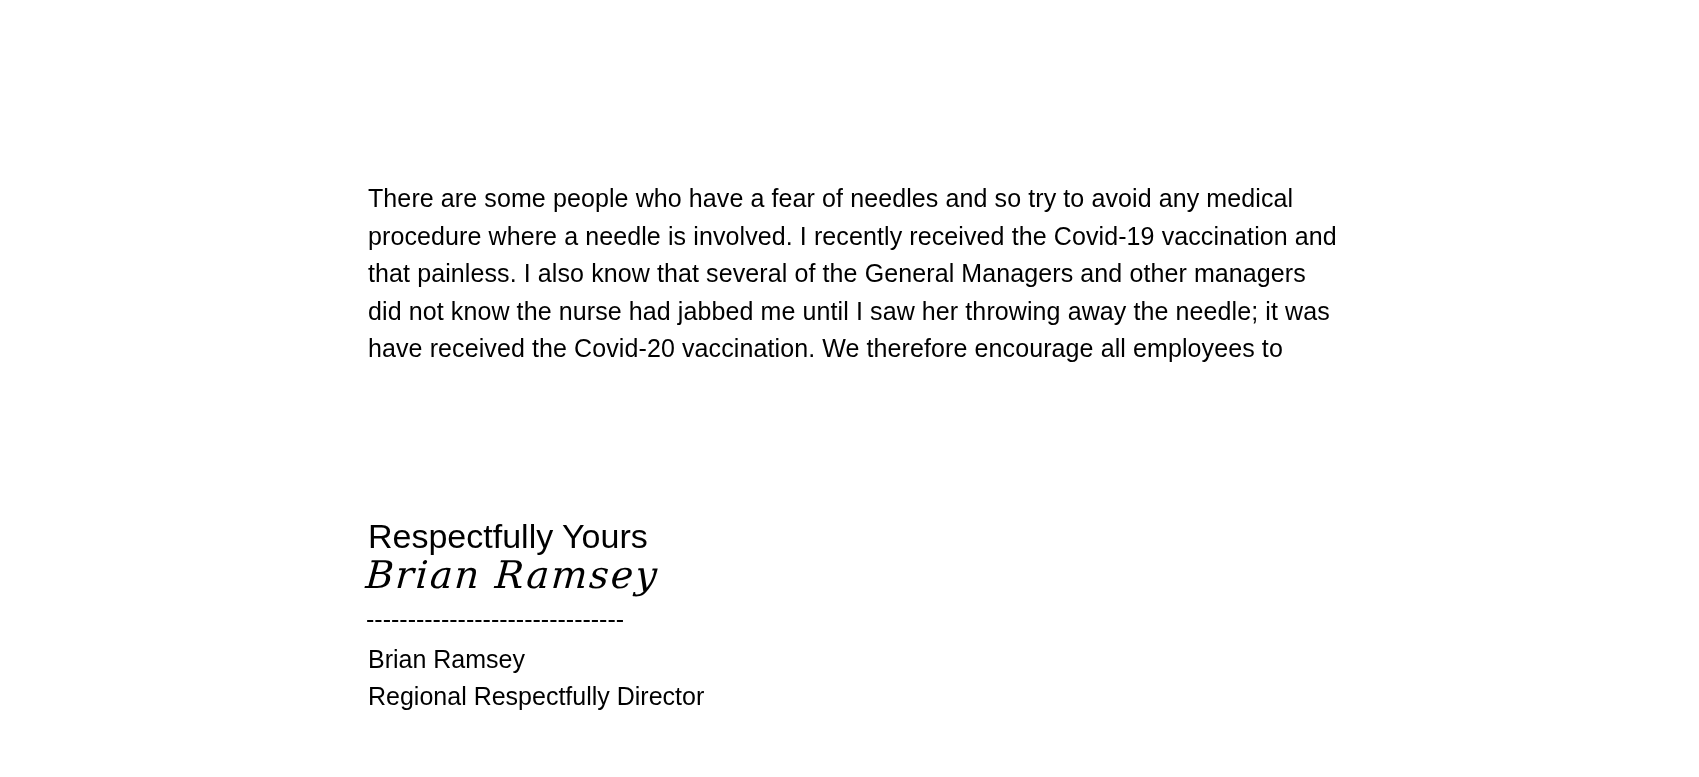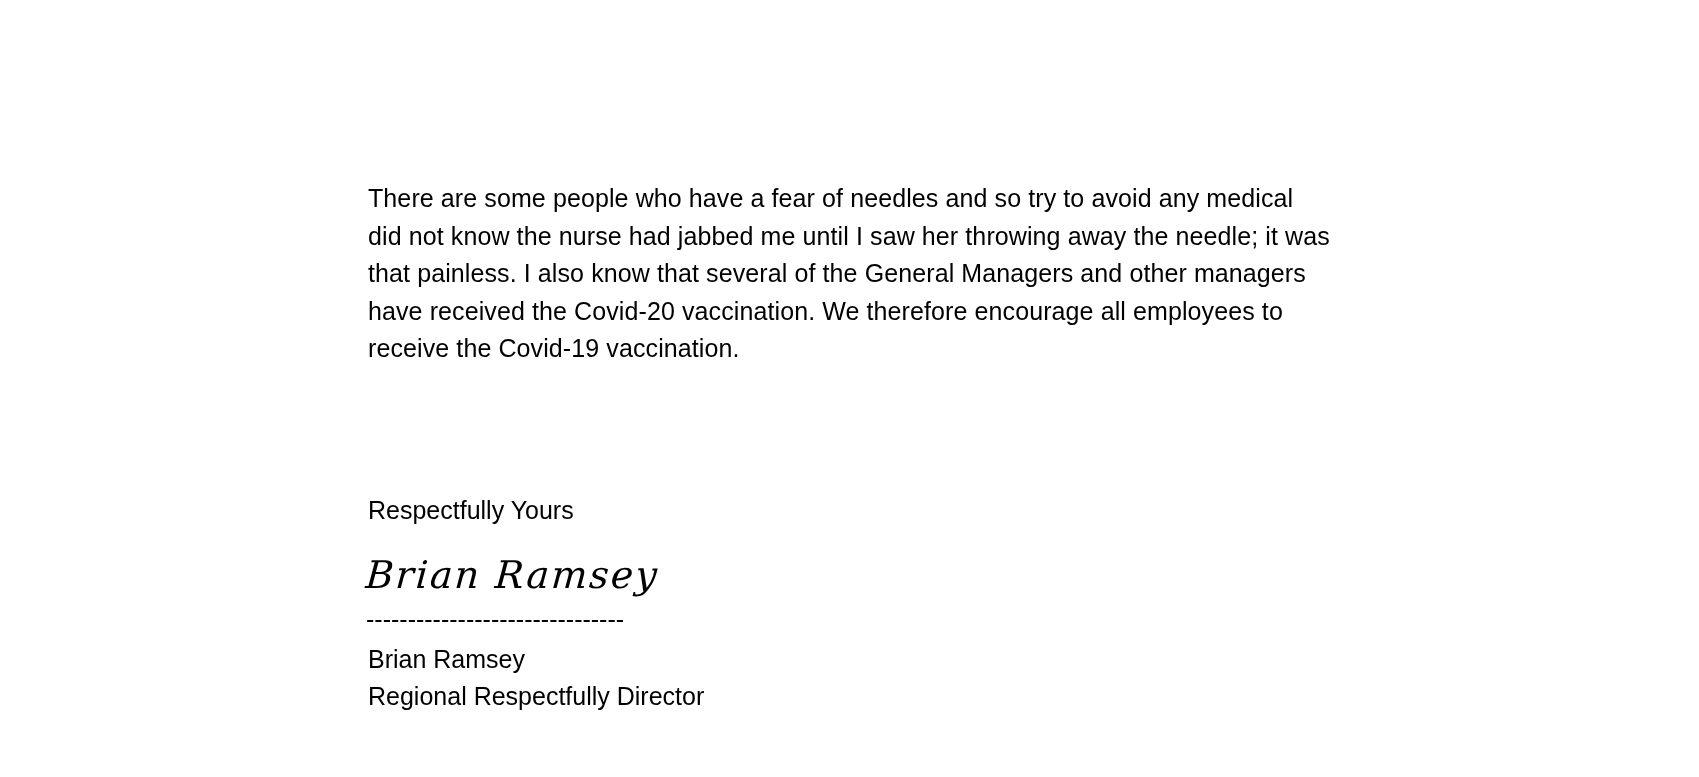--- a/index.html
+++ b/index.html
@@ -25,22 +25,22 @@
     line-height: 37.5px;
     white-space: nowrap;
     letter-spacing: 0.1px;
   }
   .body-text .line {
     height: 37.5px;
   }
   .closing {
     position: absolute;
     left: 368px;
-    top: 492px;
-    font-size: 25px;
+    top: 518px;
+    font-size: 34px;
     line-height: 37.5px;
     white-space: nowrap;
     text-align: center;
   }
   .signature {
     position: absolute;
     left: 364px;
     top: 549px;
     font-size: 38px;
     line-height: 52px;
@@ -77,24 +77,24 @@
     white-space: nowrap;
   }
 </style>
 </head>
 <body>
 
 <div class="page">
 
   <div class="body-text">
     <div class="line">There are some people who have a fear of needles and so try to avoid any medical</div>
+    <div class="line">procedure where a needle is involved. I recently received the Covid-19 vaccination and</div>
+    <div class="line">that painless. I also know that several of the General Managers and other managers</div>
     <div class="line">did not know the nurse had jabbed me until I saw her throwing away the needle; it was</div>
-    <div class="line">that painless. I also know that several of the General Managers and other managers</div>
     <div class="line">have received the Covid-20 vaccination. We therefore encourage all employees to</div>
-    <div class="line">receive the Covid-19 vaccination.</div>
   </div>
 
   <div class="closing">Respectfully Yours</div>
 
   <div class="signature">Brian Ramsey</div>
 
   <div class="divider">-------------------------------</div>
 
   <div class="signer-name">Brian Ramsey</div>
 

